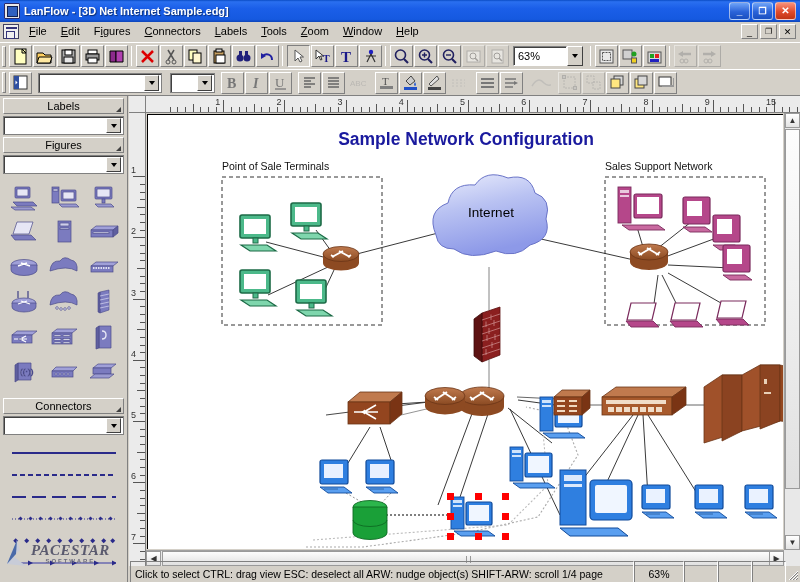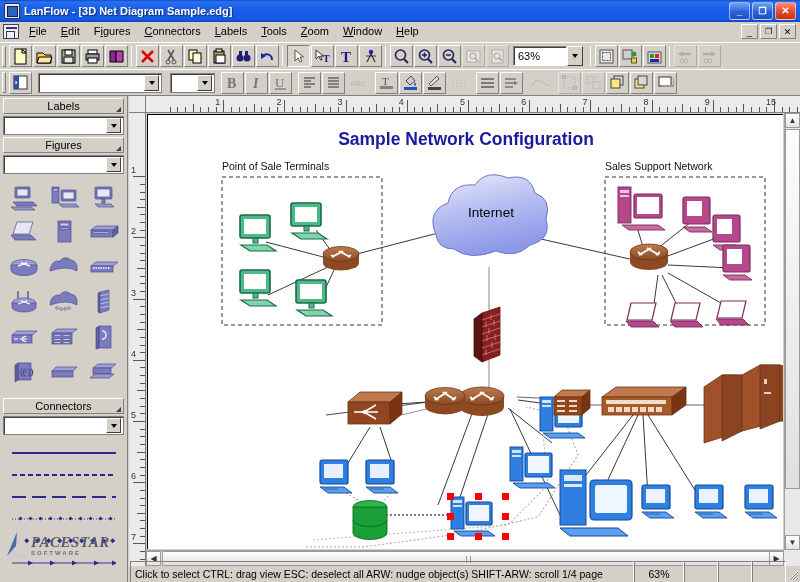--- a/index.html
+++ b/index.html
@@ -123,22 +123,22 @@
   .pgrid {
     margin:3px 3px 0 3px; background:#d4d0c8;
     display:grid; grid-template-columns:repeat(3,1fr); gap:1px;
     padding:3px 1px;
   }
   .pcell { height:34px; display:flex; align-items:center; justify-content:center; }
   .pcell svg{display:block;}
   .connlist { margin:3px 3px 0 3px; padding:4px 2px; }
   .connrow { height:22px; display:flex; align-items:center; padding:0 6px;}
   .connrow svg{display:block;}
-  .logo { position:absolute; left:4px; bottom:20px; width:118px; height:34px;
-          display:flex; align-items:center; }
+  .logo { position:absolute; left:4px; bottom:12px; width:118px; height:34px;
+          display:flex; align-items:center;text-align:center; }
   .logo .lt { font-family:"Liberation Serif",serif; font-weight:bold; font-style:italic;
     font-size:15px; color:#5a5a6e; letter-spacing:.5px; line-height:1;}
   .logo .lb { font-size:6px; letter-spacing:2px; color:#6a6a7e; font-weight:bold; }
 
   
   .docarea { position:absolute; left:129px; top:96px; width:671px; height:470px; background:#d4d0c8; }
   .ruler-corner { position:absolute; left:0; top:0; width:17px; height:17px; background:#ebebeb;
                   border-right:1px solid #808080; border-bottom:1px solid #808080;}
   .hruler { position:absolute; left:17px; top:0; right:0; height:17px; background:#ebebeb;
             border-bottom:1px solid #808080; overflow:hidden;}
@@ -166,21 +166,21 @@
             display:flex; align-items:center; padding:12px 4px; font-size:10.5px; }
   .grip2 { position:absolute; right:1px; bottom:1px; width:12px; height:12px; }
 </style>
 </head>
 <body>
 
 <div class="app">
 
   <div class="titlebar">
     <div class="tb-icon"></div>
-    <div class="tb-title">LanFlow - [3D Net Diagram Sample.edg]</div>
+    <div class="tb-title">LanFlow - [3D Net Internet Sample.edg]</div>
     <div class="winbtns">
       <div class="wbtn">
           <b>_</b>
         </div>
       <div class="wbtn">
           <b style="font-size:9px">❐</b>
         </div>
       <div class="wbtn close">
           <b>✕</b>
         </div>

